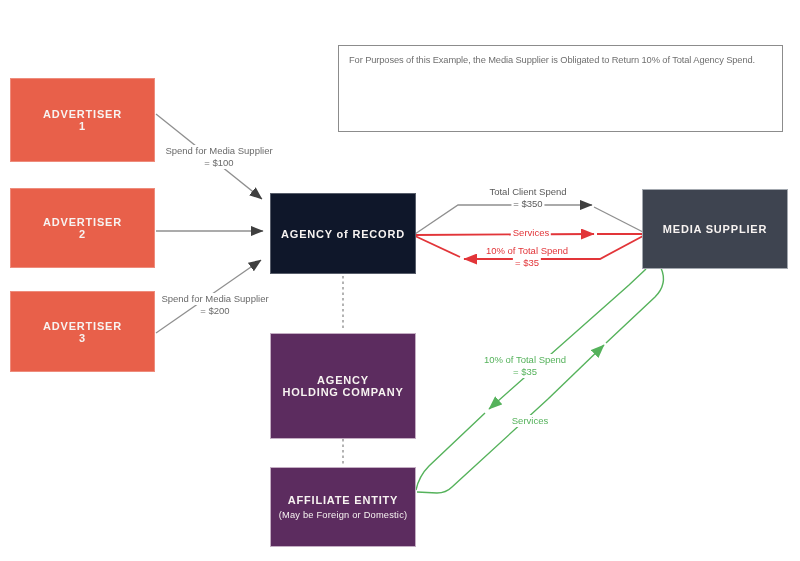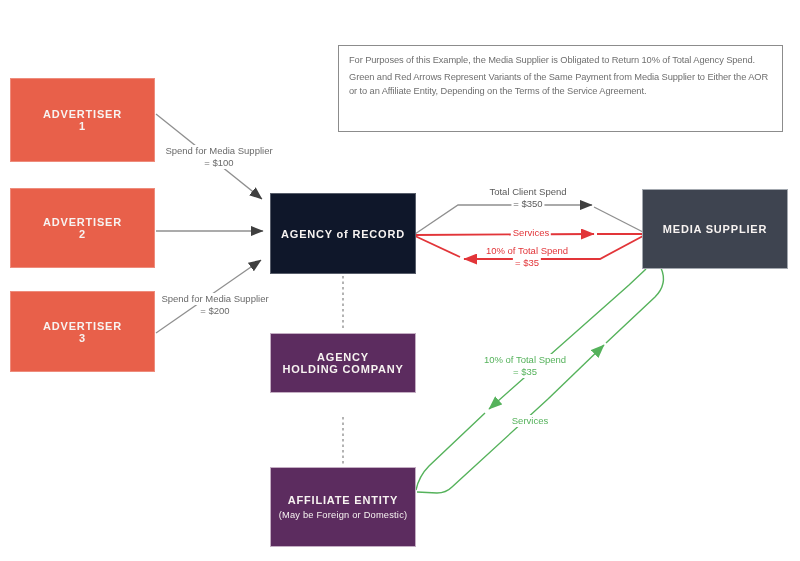--- a/index.html
+++ b/index.html
@@ -18,42 +18,41 @@
   .orange{background:#E8604A;border:1px solid rgba(255,255,255,0.28);}
   .teal{background:#0f172a;border:1px solid rgba(255,255,255,0.30);}
   .slate{background:#3E4450;border:1.5px solid #A3A8AF;}
   .purple{background:#5C2C5F;border:1.5px solid #C4AEC3;}
 
   #adv1{left:10px;top:78px;width:145px;height:84px;}
   #adv2{left:10px;top:188px;width:145px;height:80px;}
   #adv3{left:10px;top:291px;width:145px;height:81px;}
   #aor{left:270px;top:193px;width:146px;height:81px;}
   #media{left:642px;top:189px;width:146px;height:80px;}
-  #ahc{left:270px;top:333px;width:146px;height:60px;}
+  #ahc{left:270px;top:333px;width:146px;height:106px;}
   #aff{left:270px;top:467px;width:146px;height:80px;}
 
   svg.lines{position:absolute;left:0;top:0;z-index:1;}
 
   .flow-label{position:absolute;z-index:2;text-align:center;font-size:9.5px;line-height:12px;
     transform:translate(-50%,-50%);white-space:nowrap;}
   .flow-label span{display:inline-block;background:#ffffff;padding:0 2px;}
   .gray-l{color:#6a6a6a;}
   .dark-l{color:#5a5a5a;}
   .red-l{color:#E23539;}
   .green-l{color:#55B25B;}
 </style>
 </head>
 <body>
 
 <div id="canvas">
 
 
   <div class="note-box">
     <p>For Purposes of this Example, the Media Supplier is Obligated to Return 10% of Total Agency Spend.</p>
-    <p>Green and Red Arrows Represent Variants of the Same Payment from Media Supplier to Either the AOR or to an Affiliate Entity, Depending on the Terms of the Service Agreement.</p>
   </div>
 
   <svg class="lines" width="800" height="561" viewBox="0 0 800 561">
     <defs>
       <marker id="arrDark" viewBox="0 0 10 8" refX="9.5" refY="4" markerWidth="13" markerHeight="10.4" markerUnits="userSpaceOnUse" orient="auto">
           <path d="M0,0 L10,4 L0,8 Z" fill="#3F3F3F"></path>
         </marker>
       <marker id="arrRed" viewBox="0 0 10 8" refX="9.5" refY="4" markerWidth="14" markerHeight="11" markerUnits="userSpaceOnUse" orient="auto">
           <path d="M0,0 L10,4 L0,8 Z" fill="#E23539"></path>
         </marker>

